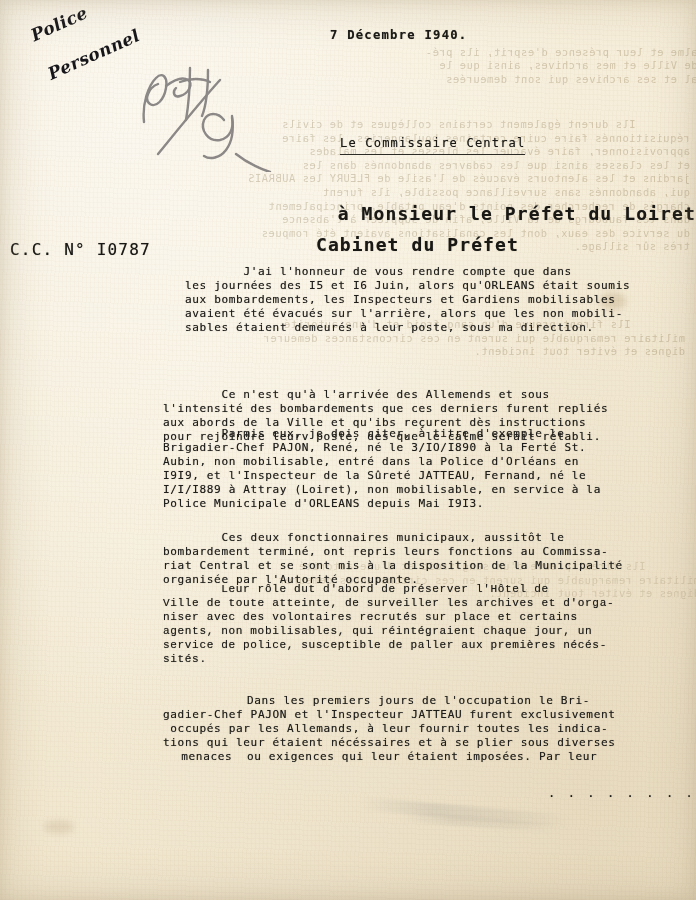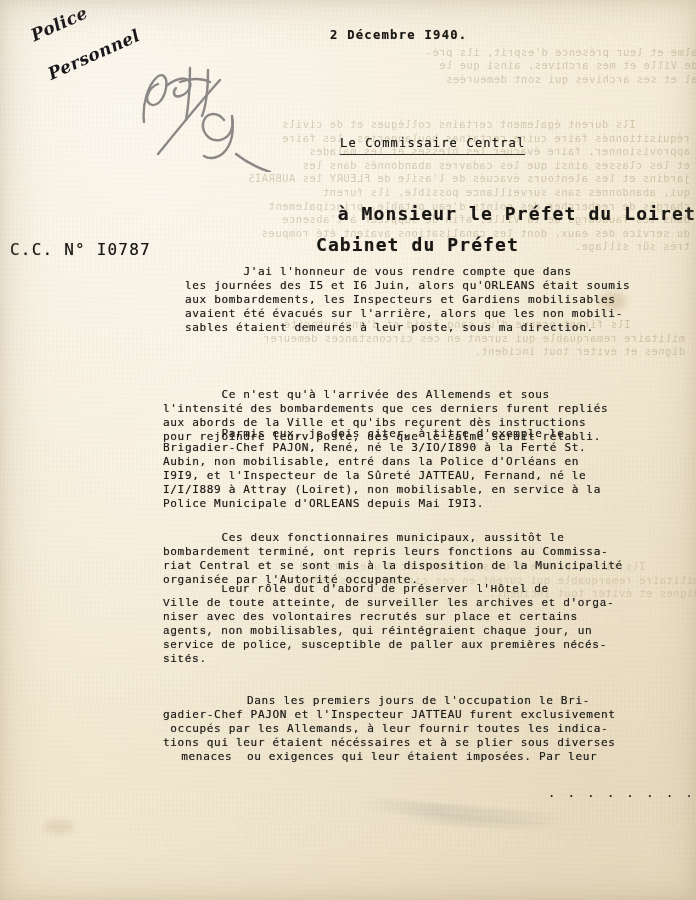--- a/index.html
+++ b/index.html
@@ -193,21 +193,21 @@
 très sûr sillage.</div>
 
   <div class="verso" style="left:165px; top:318px; width:520px;">        Ils firent preuve d'un sang-froid et d'une autorité
 militaire remarquable qui surent en ces circonstances demeurer
 dignes et éviter tout incident.</div>
 
   <div class="verso" style="left:200px; top:560px; width:500px; opacity:0.34;">        Ils firent preuve d'un sang-froid et d'une autorité
 militaire remarquable qui surent en ces circonstances demeurer
 dignes et éviter tout incident.</div>
 
-  <div class="typed date-line">2 Décembre I940.</div>
+  <div class="typed date-line">7 Décembre I940.</div>
 
   <div class="typed commissaire">Le Commissaire Central</div>
 
   <div class="typed addressee">
     <span>à Monsieur le Préfet du Loiret</span>
     <span class="l2">Cabinet du Préfet</span>
   </div>
 
   <div class="typed refnum">C.C. N° I0787</div>
 

